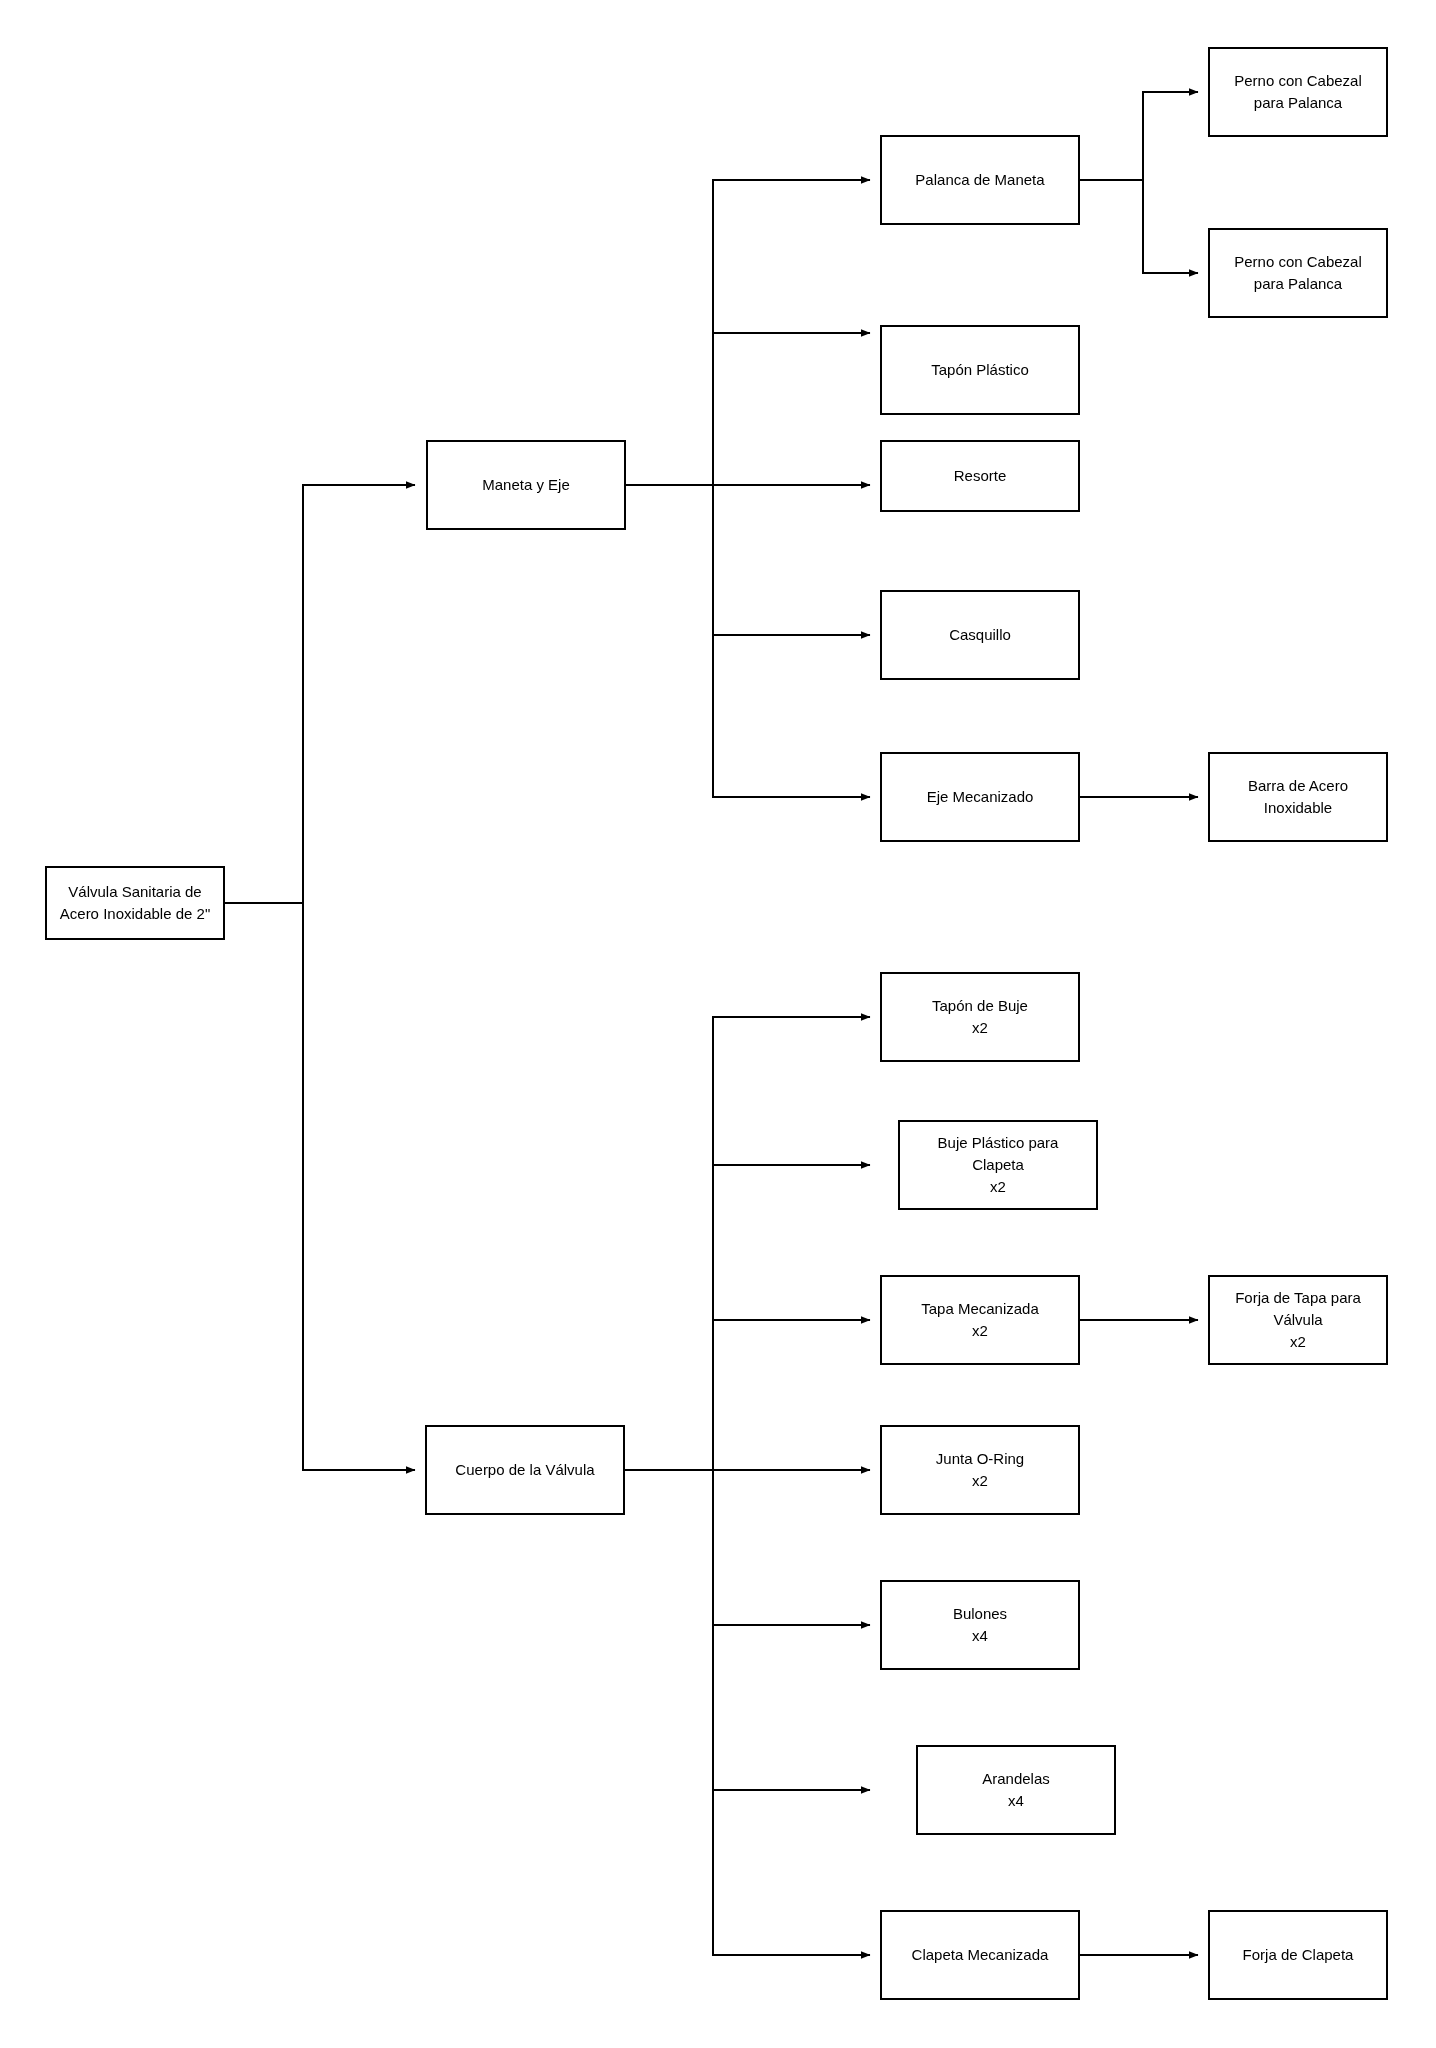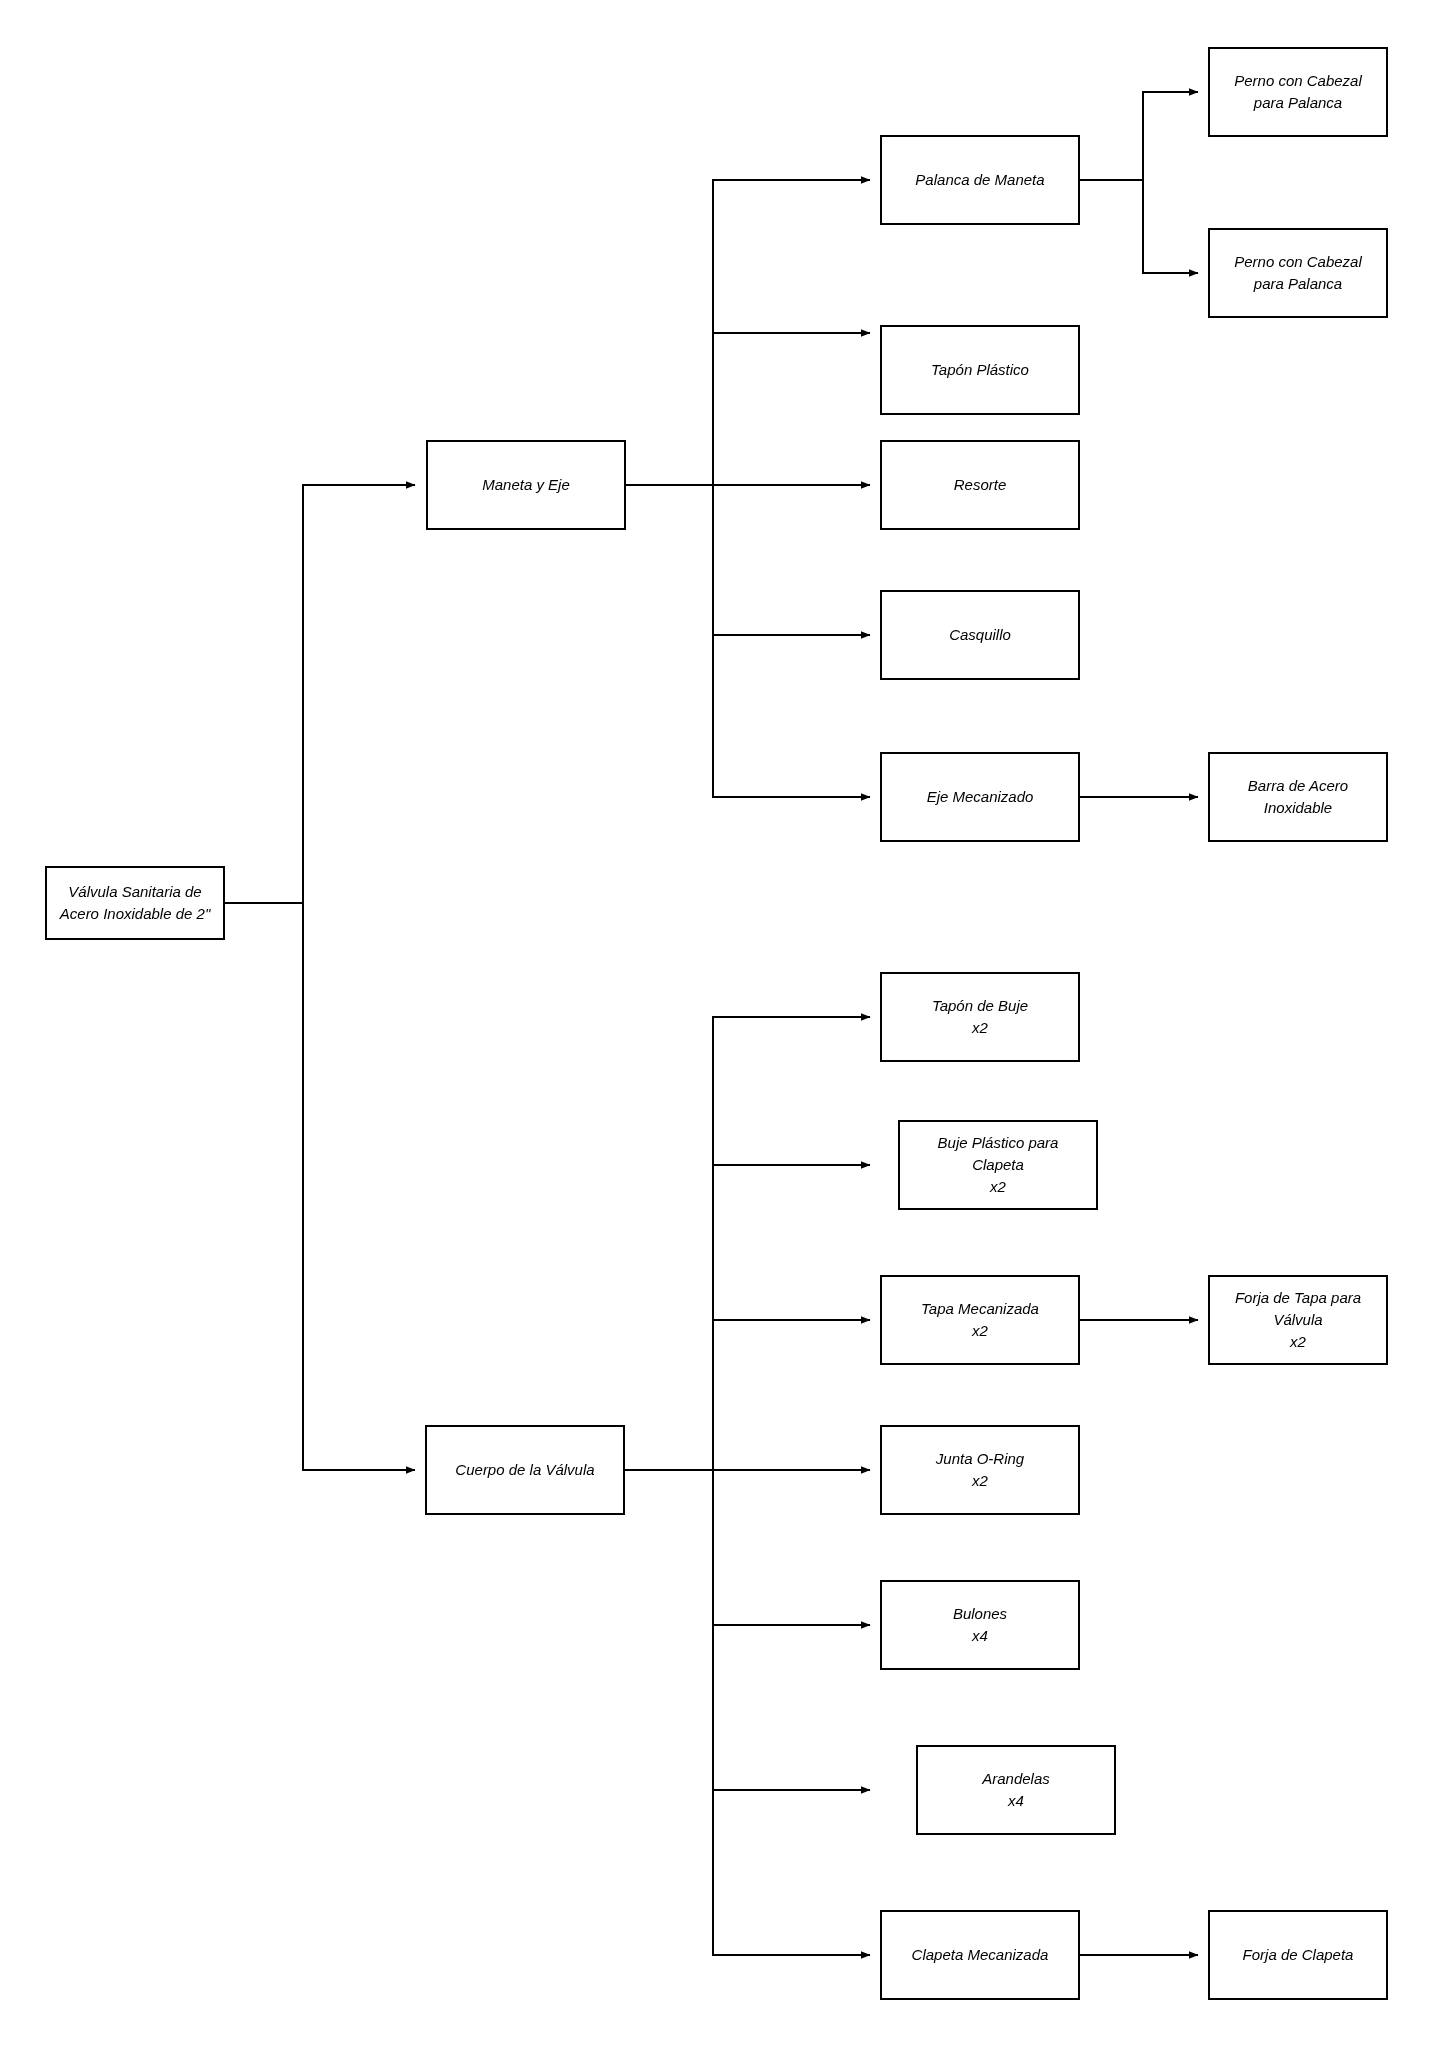--- a/index.html
+++ b/index.html
@@ -29,21 +29,20 @@
     background: #ffffff;
     display: flex;
     align-items: center;
     justify-content: center;
     text-align: center;
     font-family: "Liberation Sans", sans-serif;
     font-size: 15px;
     line-height: 1.45;
     color: #000000;
     padding: 2px 6px;
-    font-style: italic;
   }
   .node .label {
     white-space: pre-line;
     display: block;
   }
 </style>
 </head>
 <body>
 
 <div id="canvas">
@@ -85,21 +84,21 @@
       </div>
       <div class="node" style="left: 425px; top: 1425px; width: 200px; height: 90px;">
         <span class="label">Cuerpo de la Válvula</span>
       </div>
       <div class="node" style="left: 880px; top: 135px; width: 200px; height: 90px;">
         <span class="label">Palanca de Maneta</span>
       </div>
       <div class="node" style="left: 880px; top: 288px; width: 200px; height: 90px; margin-top: 37px;">
         <span class="label">Tapón Plástico</span>
       </div>
-      <div class="node" style="left: 880px; top: 440px; width: 200px; height: 90px;">
+      <div class="node" style="left: 880px; top: 440px; width: 200px; height: 72px;">
         <span class="label">Resorte</span>
       </div>
       <div class="node" style="left: 880px; top: 590px; width: 200px; height: 90px;">
         <span class="label">Casquillo</span>
       </div>
       <div class="node" style="left: 880px; top: 752px; width: 200px; height: 90px;">
         <span class="label">Eje Mecanizado</span>
       </div>
       <div class="node" style="left: 880px; top: 972px; width: 200px; height: 90px;">
         <span class="label">Tapón de Buje

